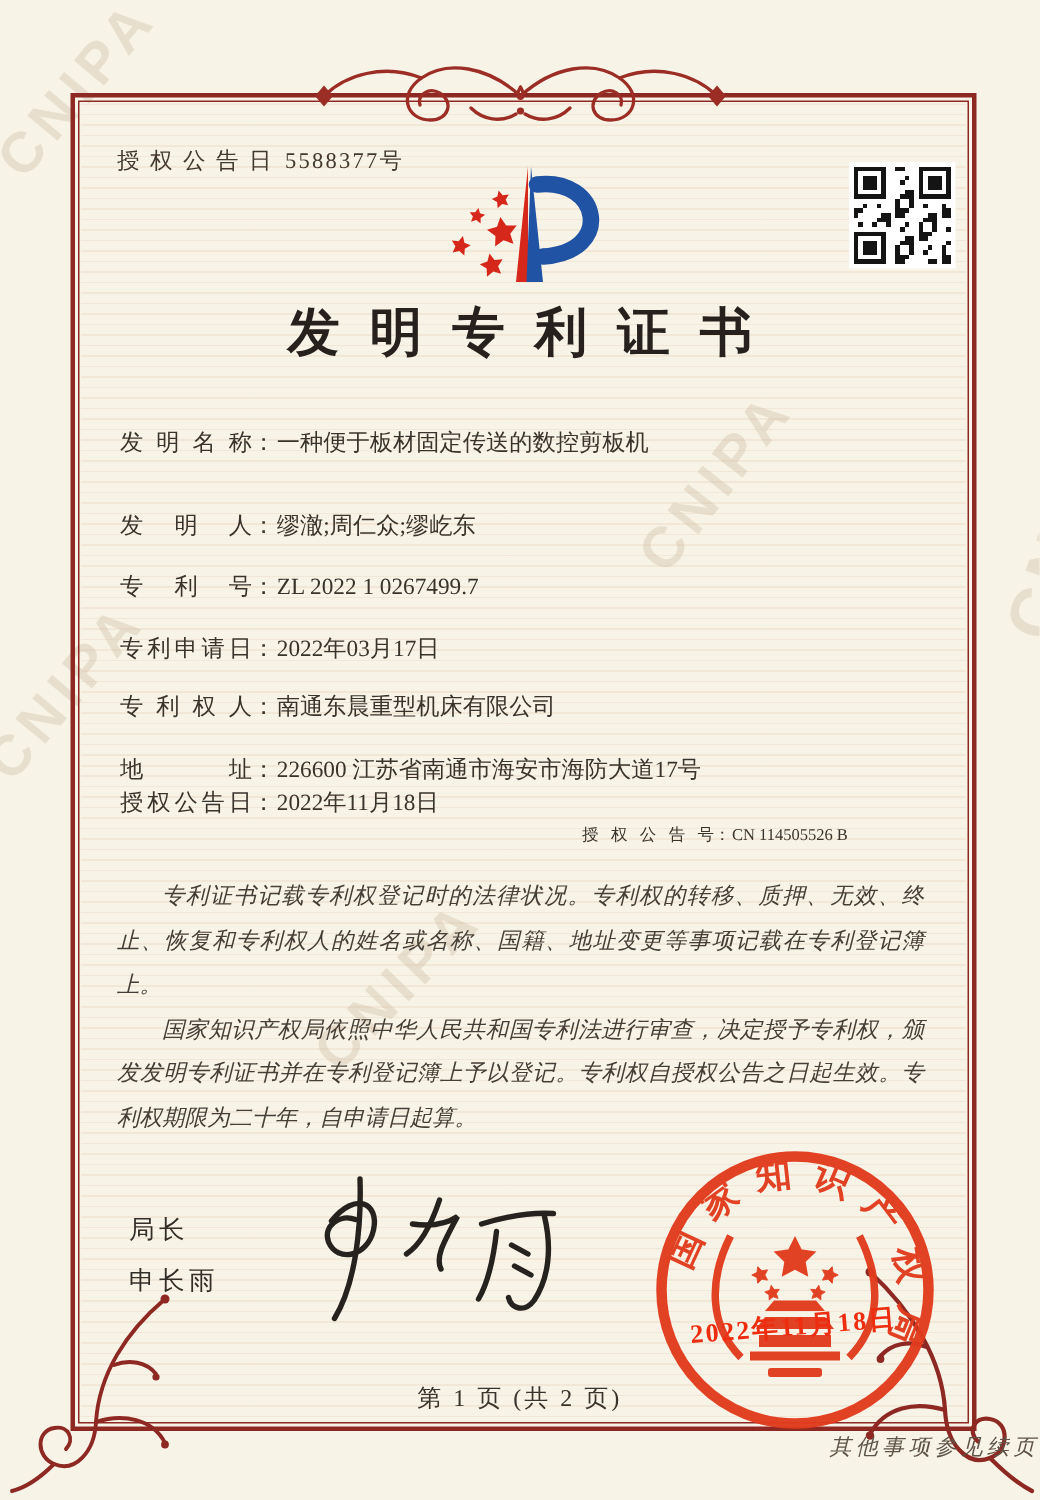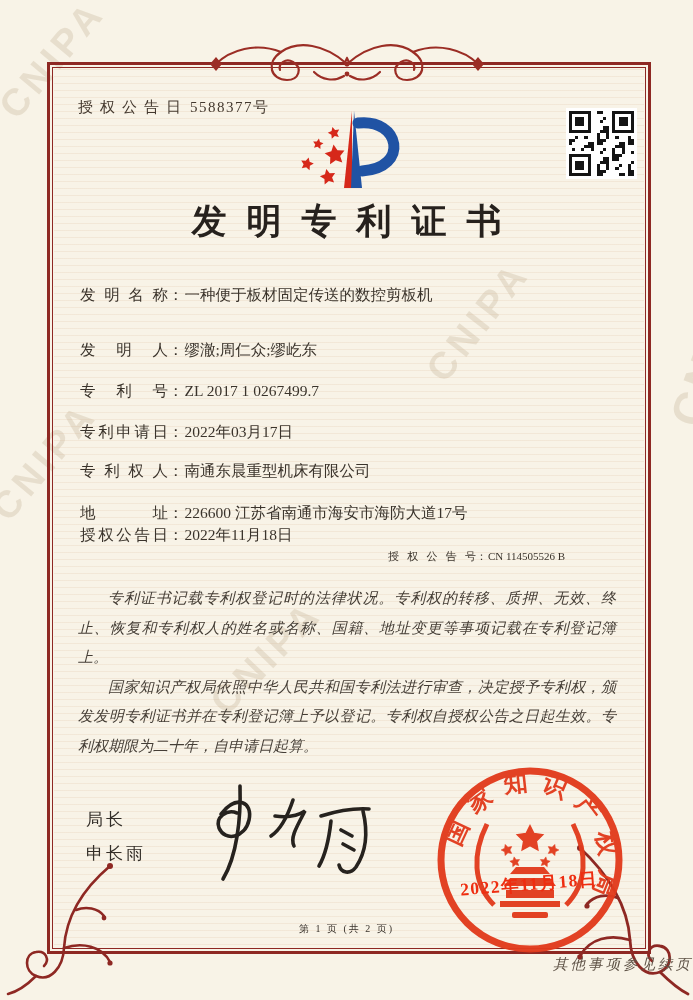--- a/index.html
+++ b/index.html
@@ -80,21 +80,21 @@
   
   .seal{position:absolute;left:432px;top:762px;width:196px;height:196px;opacity:.96;}
   .seal-date{
     position:absolute;left:433px;top:872px;width:192px;text-align:center;
     font-size:17.5px;font-weight:700;color:#ee2d10;letter-spacing:1.5px;
     transform:rotate(-4.5deg);z-index:6;white-space:nowrap;
   }
   
   .page-info{
     position:absolute;left:0;top:922px;width:100%;text-align:center;
-    font-size:10px;letter-spacing:2px;color:#3a332c;
+    font-size:16px;letter-spacing:2px;color:#3a332c;
   }
   .cont-note{
     position:absolute;left:0;top:955px;width:100%;text-align:right;
     font-size:14.5px;letter-spacing:3px;color:#5f5347;font-style:italic;
   }
 </style>
 </head>
 <body>
 
 <div class="page">
@@ -270,21 +270,21 @@
 
   <div class="title">发明专利证书</div>
 
   <div class="field-row r0">
     <span class="f-label">发明名称</span><span class="f-colon">：</span><span>一种便于板材固定传送的数控剪板机</span>
   </div>
   <div class="field-row r1">
     <span class="f-label">发明人</span><span class="f-colon">：</span><span>缪澈;周仁众;缪屹东</span>
   </div>
   <div class="field-row r2">
-    <span class="f-label">专利号</span><span class="f-colon">：</span><span>ZL 2017 1 0267499.7</span>
+    <span class="f-label">专利号</span><span class="f-colon">：</span><span>ZL 2022 1 0267499.7</span>
   </div>
   <div class="field-row r3">
     <span class="f-label">专利申请日</span><span class="f-colon">：</span><span>2022年03月17日</span>
   </div>
   <div class="field-row r4">
     <span class="f-label">专利权人</span><span class="f-colon">：</span><span>南通东晨重型机床有限公司</span>
   </div>
   <div class="field-row r5">
     <span class="f-label">地址</span><span class="f-colon">：</span><span>226600 江苏省南通市海安市海防大道17号</span>
   </div>

